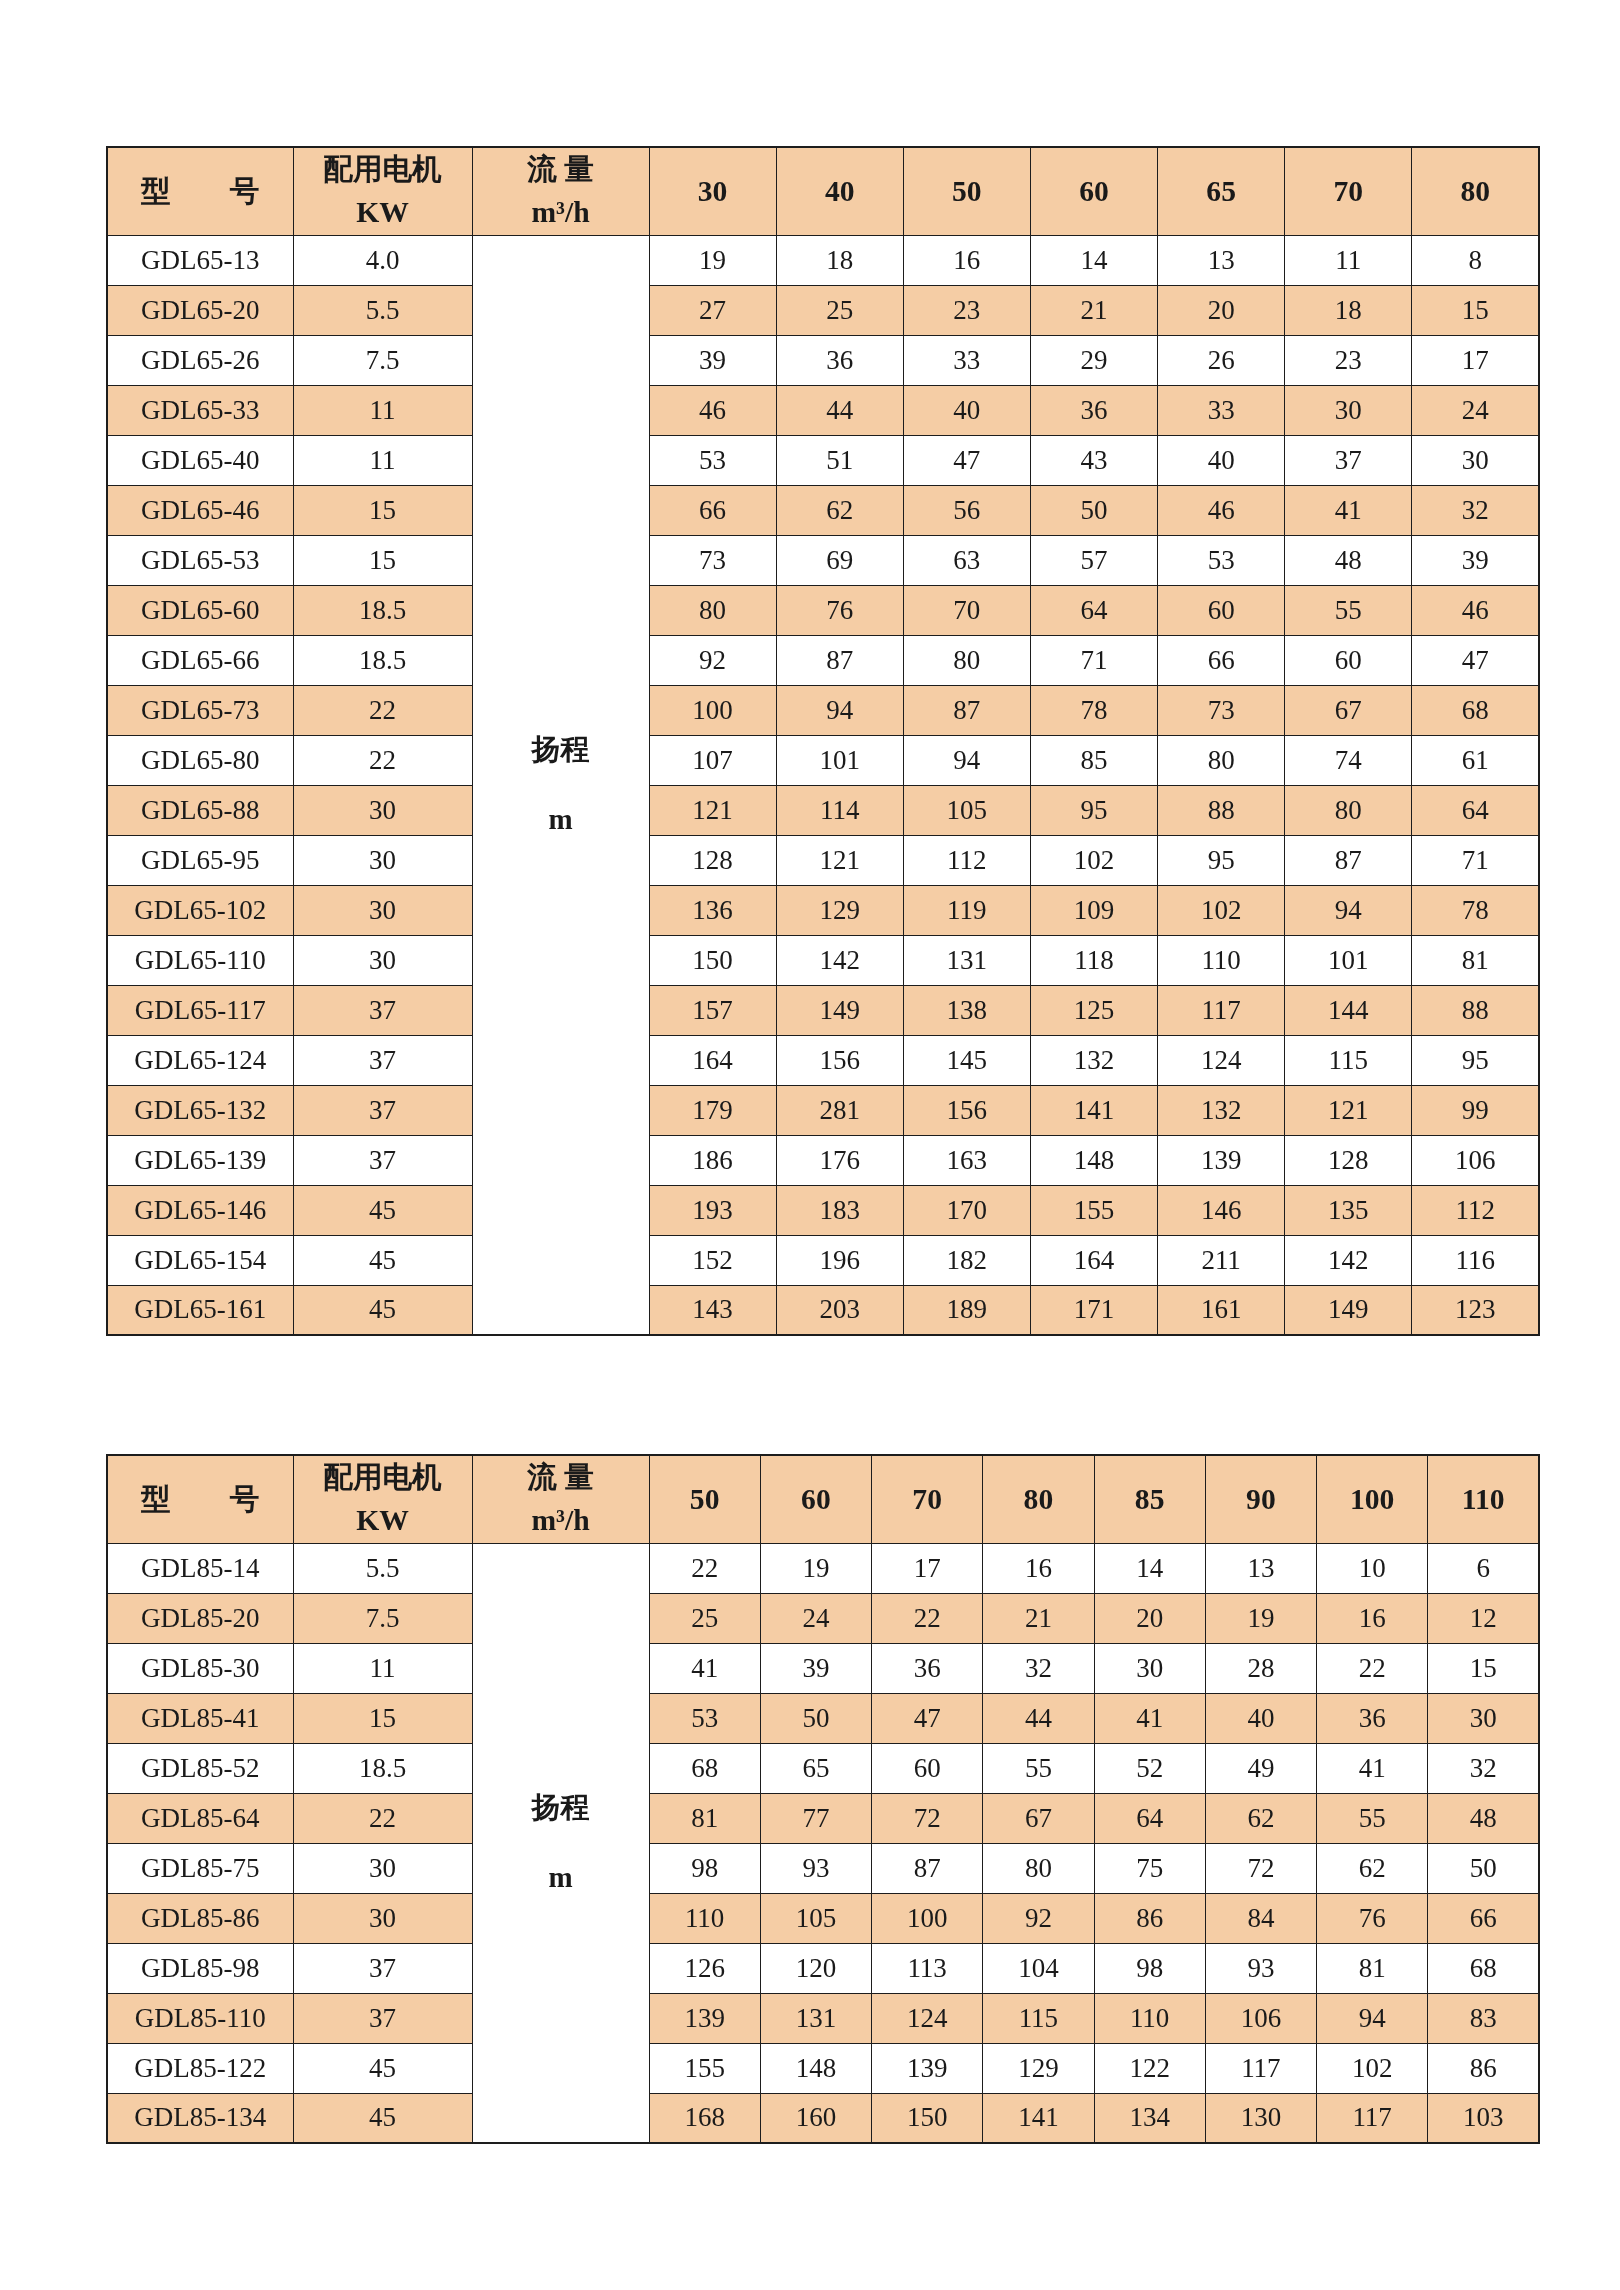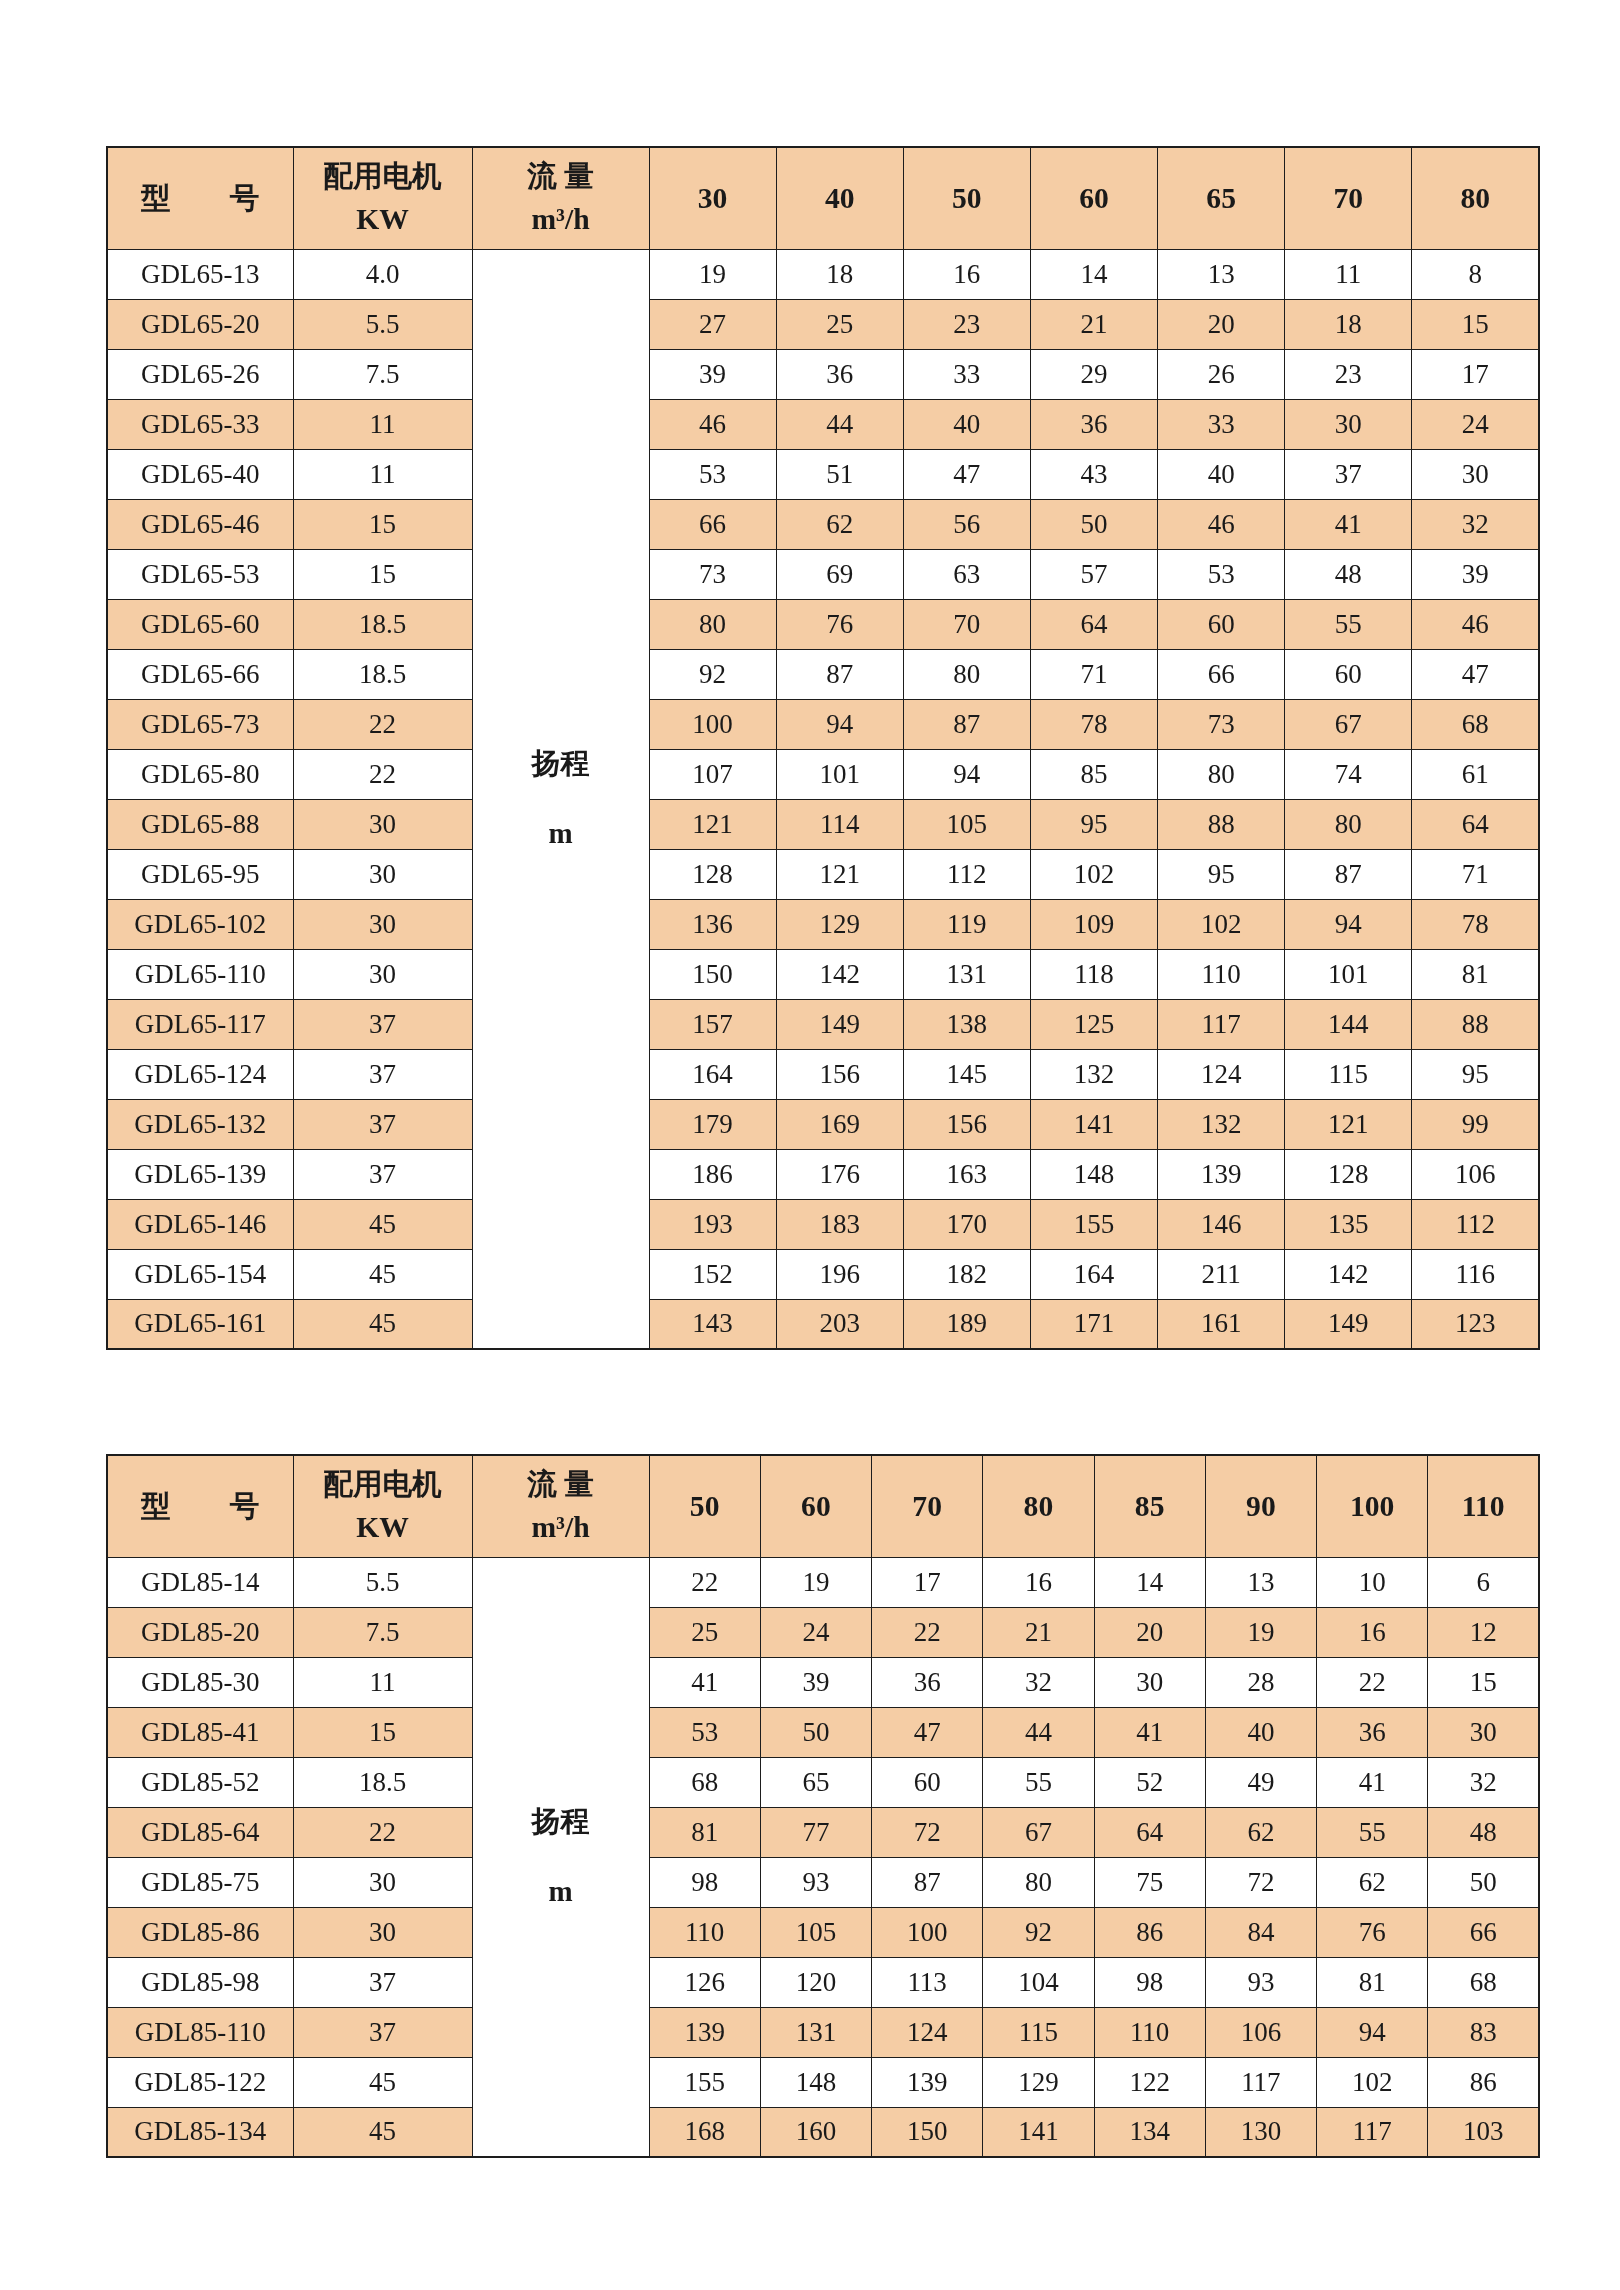--- a/index.html
+++ b/index.html
@@ -29,21 +29,21 @@
   col.w-model{width:186px;}
   col.w-motor{width:179px;}
   col.w-flow{width:177px;}
   .pump-table th,.pump-table td{
     border:1.8px solid var(--line);
     text-align:center;
     vertical-align:middle;
     padding:0;
     overflow:hidden;
   }
-  .pump-table thead tr{height:102px;}
+  .pump-table thead tr{height:88px;}
   .pump-table thead th{
     background:var(--peach);
     font-weight:bold;
     font-size:29.6px;
     line-height:1.45;
     white-space:pre-line;
   }
   .pump-table tbody tr{height:50px;font-size:27px;padding-left:43px;}
   .pump-table tbody tr:nth-child(even) td{background:var(--peach);}
   .pump-table tbody tr:nth-child(odd) td{background:#fff;}
@@ -270,21 +270,21 @@
           <td>145</td>
           <td>132</td>
           <td>124</td>
           <td>115</td>
           <td>95</td>
         </tr>
         <tr>
           <td>GDL65-132</td>
           <td>37</td>
           <td>179</td>
-          <td>169</td>
+          <td>281</td>
           <td>156</td>
           <td>141</td>
           <td>132</td>
           <td>121</td>
           <td>99</td>
         </tr>
         <tr>
           <td>GDL65-139</td>
           <td>37</td>
           <td>186</td>

